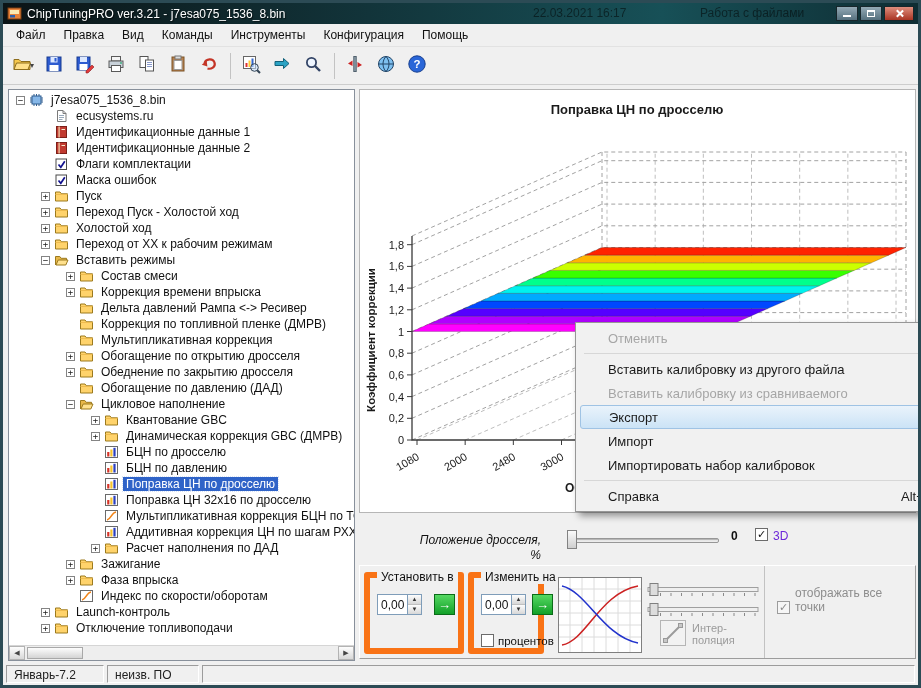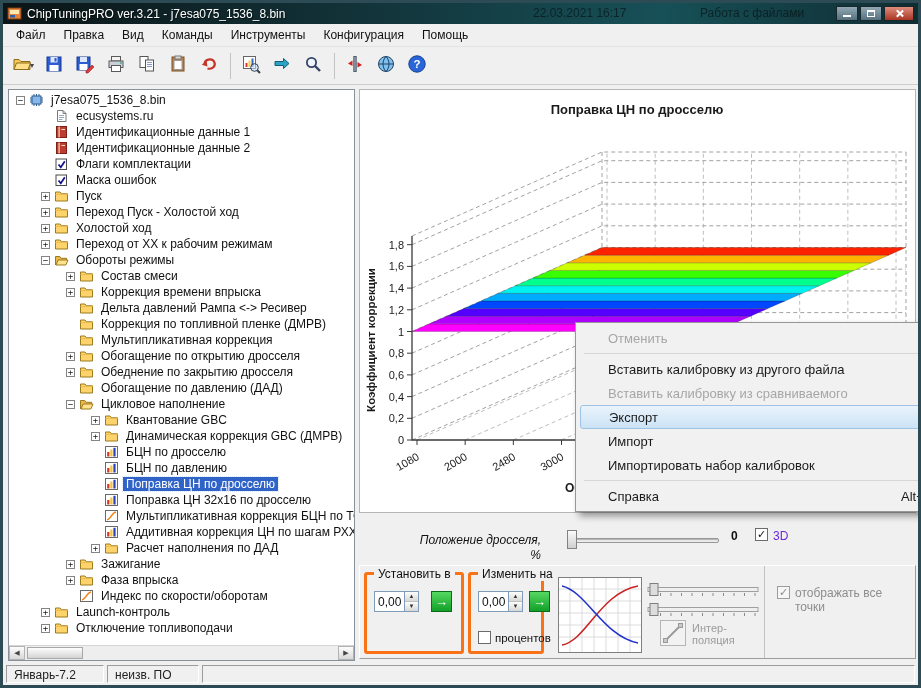--- a/index.html
+++ b/index.html
@@ -88,21 +88,21 @@
   .checkbox { display:inline-flex; width:13px; height:13px; border:1px solid #6b6b6b;
     background:#fff; align-items:center; justify-content:center; font-size:11px;
     line-height:11px; color:#111; vertical-align:middle; }
   .checkbox.checked::after { content:"✓"; }
   .checkbox.disabled { border-color:#9c9c9c; color:#8b8b8b; background:#f6f6f6; }
 
   
   .bottom-panel { position:absolute; left:0; top:476px; width:557px; height:94px;
     background:#f0f0f0; border:1px solid; border-color:#ffffff #9c9c9c #9c9c9c #ffffff;
     font-size:12px; }
-  .groupbox { position:absolute; top:6px; height:82px; border:3px solid #f97316;
+  .groupbox { position:absolute; top:6px; height:82px; border:6px solid #f97316;
     border-radius:3px; }
   .gb-label { position:absolute; top:-8px; left:7px; background:#f0f0f0; padding:0 4px;
     font-size:12px; color:#111; white-space:nowrap; }
   .gb-set { left:4px; width:100px; }
   .gb-change { left:108px; width:76px; }
   .spin-edit { position:absolute; left:7px; top:16px; display:inline-flex; height:21px;
     border:1px solid #7f9db9; background:#fff; }
   .spin-text { width:29px; padding:3px 3px 0 3px; font-size:12px; color:#111; }
   .spin-buttons { display:flex; flex-direction:column; width:14px; border-left:1px solid #7f9db9; }
   .spin-up, .spin-down { flex:1; text-align:center; font-size:6px; line-height:9px; color:#333;
@@ -118,21 +118,21 @@
   .percent-row { position:absolute; left:7px; top:56px; display:flex; align-items:center; gap:4px; }
   .percent-row .cb-label { font-size:11.5px; color:#111; }
 
   .thumb-graph { position:absolute; left:198px; top:11px; width:84px; height:76px; }
   .mini-track { position:absolute; left:287px; width:112px; height:17px; }
   .mini-track.t1 { top:15px; }
   .mini-track.t2 { top:35px; }
   .interp { position:absolute; left:300px; top:54px; display:flex; align-items:center; gap:6px;
     color:#9a9a9a; font-size:11px; line-height:12px; }
   .bp-right { position:absolute; left:404px; top:0; bottom:0; right:0; border-left:1px solid #c2c2c2; }
-  .bp-right .cb-row { position:absolute; left:12px; top:20px; display:flex; align-items:flex-start; gap:5px; }
+  .bp-right .cb-row { position:absolute; left:12px; top:20px; display:flex; align-items:flex-end; gap:5px; }
   .disabled-text { color:#8d8d8d; }
 
   
   .context-menu { position:absolute; left:572px; top:319px; width:377px; background:#f1f1f1;
     border:1px solid #979797; box-shadow:4px 4px 7px rgba(0,0,0,.4); padding:3px 2px;
     font-size:13px; z-index:60; color:#1a1a1a; }
   .cm-item { height:24px; display:flex; align-items:center; padding:0 10px 0 30px; }
   .cm-item.disabled { color:#a6a6a6; }
   .cm-item.highlighted { margin:0 2px; padding-left:28px; border:1px solid #9fc3e4;
     border-radius:3px; background:linear-gradient(#eaf3fb,#cbe3f6); }
@@ -377,21 +377,21 @@
             </svg></span>
           <span class="tree-label">Переход от ХХ к рабочим режимам</span>
         </div>
         <div class="tree-row">
           <span class="t-indent" style="width: 32px;"></span>
           <span class="expand-box">−</span>
           <span class="tree-icon"><svg width="15" height="14" viewBox="0 0 15 14">
               <path d="M1.5 12V3.5h4.3l1.4 1.8h5.3V7" fill="#e8b84a" stroke="#9c7a1e"></path>
               <path d="M2 12l2.2-5h9.8l-2.2 5z" fill="#ffe18e" stroke="#9c7a1e"></path>
             </svg></span>
-          <span class="tree-label">Обороты режимы</span>
+          <span class="tree-label">Вставить режимы</span>
         </div>
         <div class="tree-row">
           <span class="t-indent" style="width: 57px;"></span>
           <span class="expand-box">+</span>
           <span class="tree-icon"><svg width="15" height="14" viewBox="0 0 15 14">
               <path d="M1.5 3h4.5l1.5 1.8h6V12H1.5z" fill="#ffd36b" stroke="#9c7a1e"></path>
               <path d="M1.5 5.5h12" stroke="#eebb4e"></path>
             </svg></span>
           <span class="tree-label">Состав смеси</span>
         </div>

